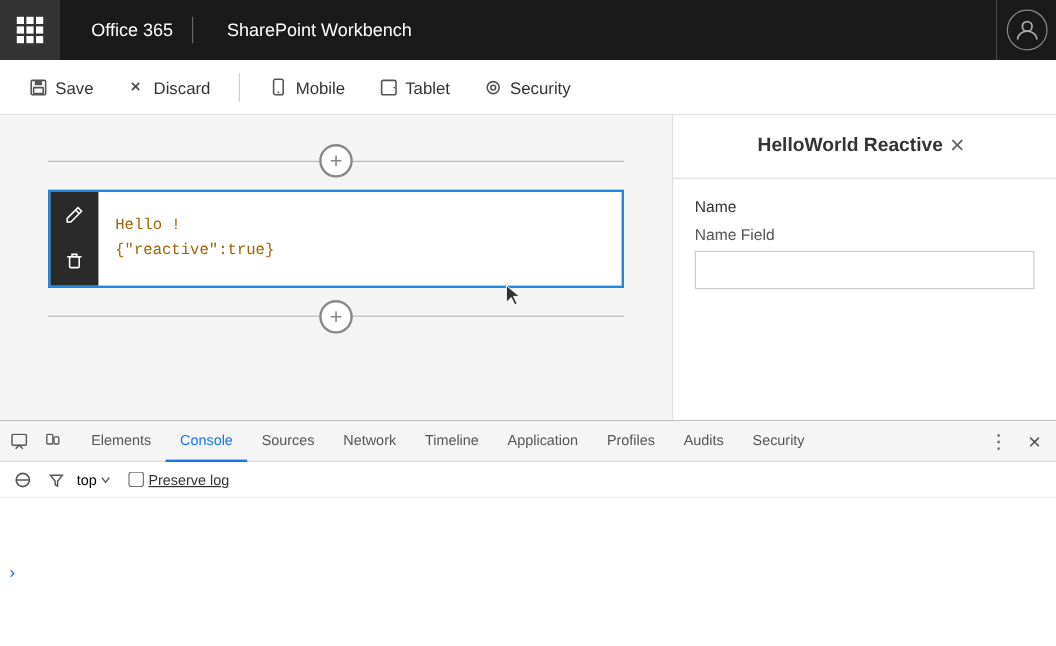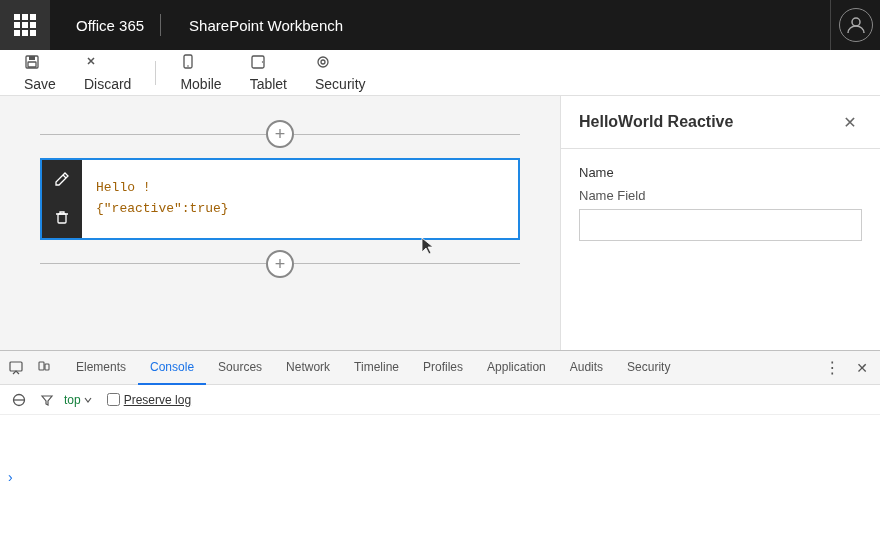--- a/index.html
+++ b/index.html
@@ -88,21 +88,20 @@
     }
     .toolbar-btn {
       display: flex;
       gap: 6px;
       padding: 6px 12px;
       cursor: pointer;
       border: none;
       background: none;
       font-size: 14px;
       color: #333;
-      flex-direction: column;
     }
     .toolbar-separator {
       width: 1px;
       height: 24px;
       background: #d0d0d0;
       margin: 0 8px;
     }
 
     
     .main-area {
@@ -198,21 +197,21 @@
     .right-panel {
       width: 320px;
       background: #fff;
       border-left: 1px solid #e0e0e0;
       display: flex;
       flex-direction: column;
     }
     .panel-header {
       display: flex;
       align-items: center;
-      justify-content: space-between;
+      justify-content: center;
       padding: 14px 18px;
       border-bottom: 1px solid #e0e0e0;
     }
     .panel-title {
       font-size: 16px;
       font-weight: 600;
       color: #333;
     }
     .panel-close {
       cursor: pointer;
@@ -331,21 +330,21 @@
       cursor: pointer;
       border: none;
       background: none;
       font-size: 13px;
       color: #555;
     }
     .devtools-dropdown {
       display: flex;
       align-items: center;
       font-size: 12px;
-      color: #15803d;
+      color: #000000;
       gap: 2px;
       cursor: pointer;
       justify-content: center;
     }
     .devtools-checkbox-area {
       display: flex;
       align-items: center;
       gap: 4px;
       font-size: 12px;
       color: #333;
@@ -513,22 +512,22 @@
           <rect x="2" y="1" width="5" height="8" rx="0.8" fill="none" stroke="#555" stroke-width="1.1"></rect>
           <rect x="8" y="3" width="4" height="6" rx="0.8" fill="none" stroke="#555" stroke-width="1.1"></rect>
         </svg>
       </button>
     </div>
     <div id="tab-elements" class="devtools-tab">Elements</div>
     <div id="tab-console" class="devtools-tab active">Console</div>
     <div id="tab-sources" class="devtools-tab">Sources</div>
     <div id="tab-network" class="devtools-tab">Network</div>
     <div id="tab-timeline" class="devtools-tab">Timeline</div>
+    <div id="tab-application" class="devtools-tab">Application</div>
     <div id="tab-profiles" class="devtools-tab">Profiles</div>
-    <div id="tab-application" class="devtools-tab">Application</div>
     <div id="tab-audits" class="devtools-tab">Audits</div>
     <div id="tab-security" class="devtools-tab">Security</div>
     <button class="devtools-more-btn">⋮</button>
     <button class="devtools-close-btn">✕</button>
   </div>
 
   <div class="devtools-toolbar">
     <button class="devtools-toolbar-btn">
       <svg width="14" height="14" viewBox="0 0 14 14">
         <circle cx="7" cy="7" r="5.5" fill="none" stroke="#555" stroke-width="1.3"></circle>

